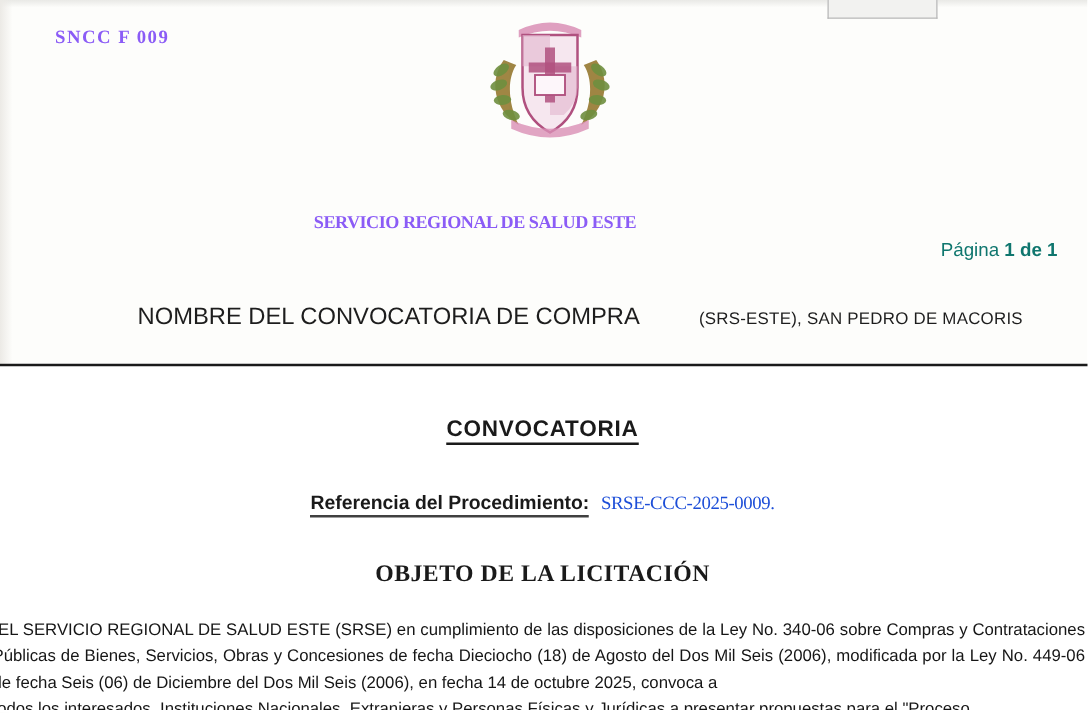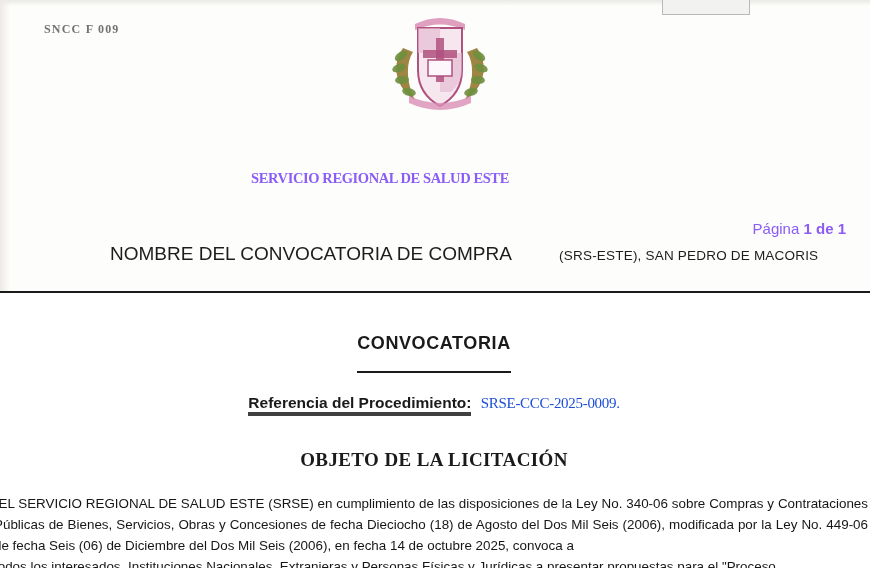--- a/index.html
+++ b/index.html
@@ -48,23 +48,23 @@
     border: 1px solid #b9b9b9;
     border-top: none;
     background: #f2f2f0;
   }
 
   .form-code {
     position: absolute;
     top: 22px;
     left: 44px;
     font-family: "Liberation Serif", serif;
-    font-size: 12px;
+    font-size: 15px;
     letter-spacing: 1.2px;
-    color: #737373;
+    color: #8b5cf6;
     font-weight: 600;
   }
 
   
   .emblem {
     position: absolute;
     top: 8px;
     left: 385px;
     width: 110px;
     height: 108px;
@@ -82,22 +82,21 @@
     font-size: 14.5px;
     letter-spacing: -0.4px;
     color: #8b5cf6;
   }
 
   .page-number {
     position: absolute;
     top: 192px;
     right: 24px;
     font-size: 15px;
-    color: #8b5cf6;
-    margin-top: 28px;
+    color: #0f766e;
   }
   .page-number b { font-weight: bold; }
 
   .dept-line {
     position: absolute;
     top: 243px;
     left: 110px;
     font-size: 19px;
     color: #1d1d1d;
     white-space: nowrap;
@@ -124,34 +123,34 @@
     top: 40px;
     left: 0;
     right: 0;
     text-align: center;
     font-weight: bold;
     font-size: 18px;
     letter-spacing: 0.6px;
   }
   .title-convocatoria span {
     border-bottom: 2px solid #1a1a1a;
-    padding-bottom: 18px;
+    padding-bottom: 1px;
   }
 
   .reference-row {
     position: absolute;
     top: 101px;
     left: 0;
     right: 0;
     text-align: center;
     font-size: 15.5px;
   }
   .reference-row .ref-label {
     font-weight: bold;
-    border-bottom: 4px solid #404040;
+    border-bottom: 2px solid #404040;
     padding-bottom: 1px;
   }
   .reference-row .ref-value {
     font-family: "Liberation Serif", serif;
     font-size: 15px;
     letter-spacing: -0.3px;
     margin-left: 5px;
     color: #1d4ed8;
   }
 

